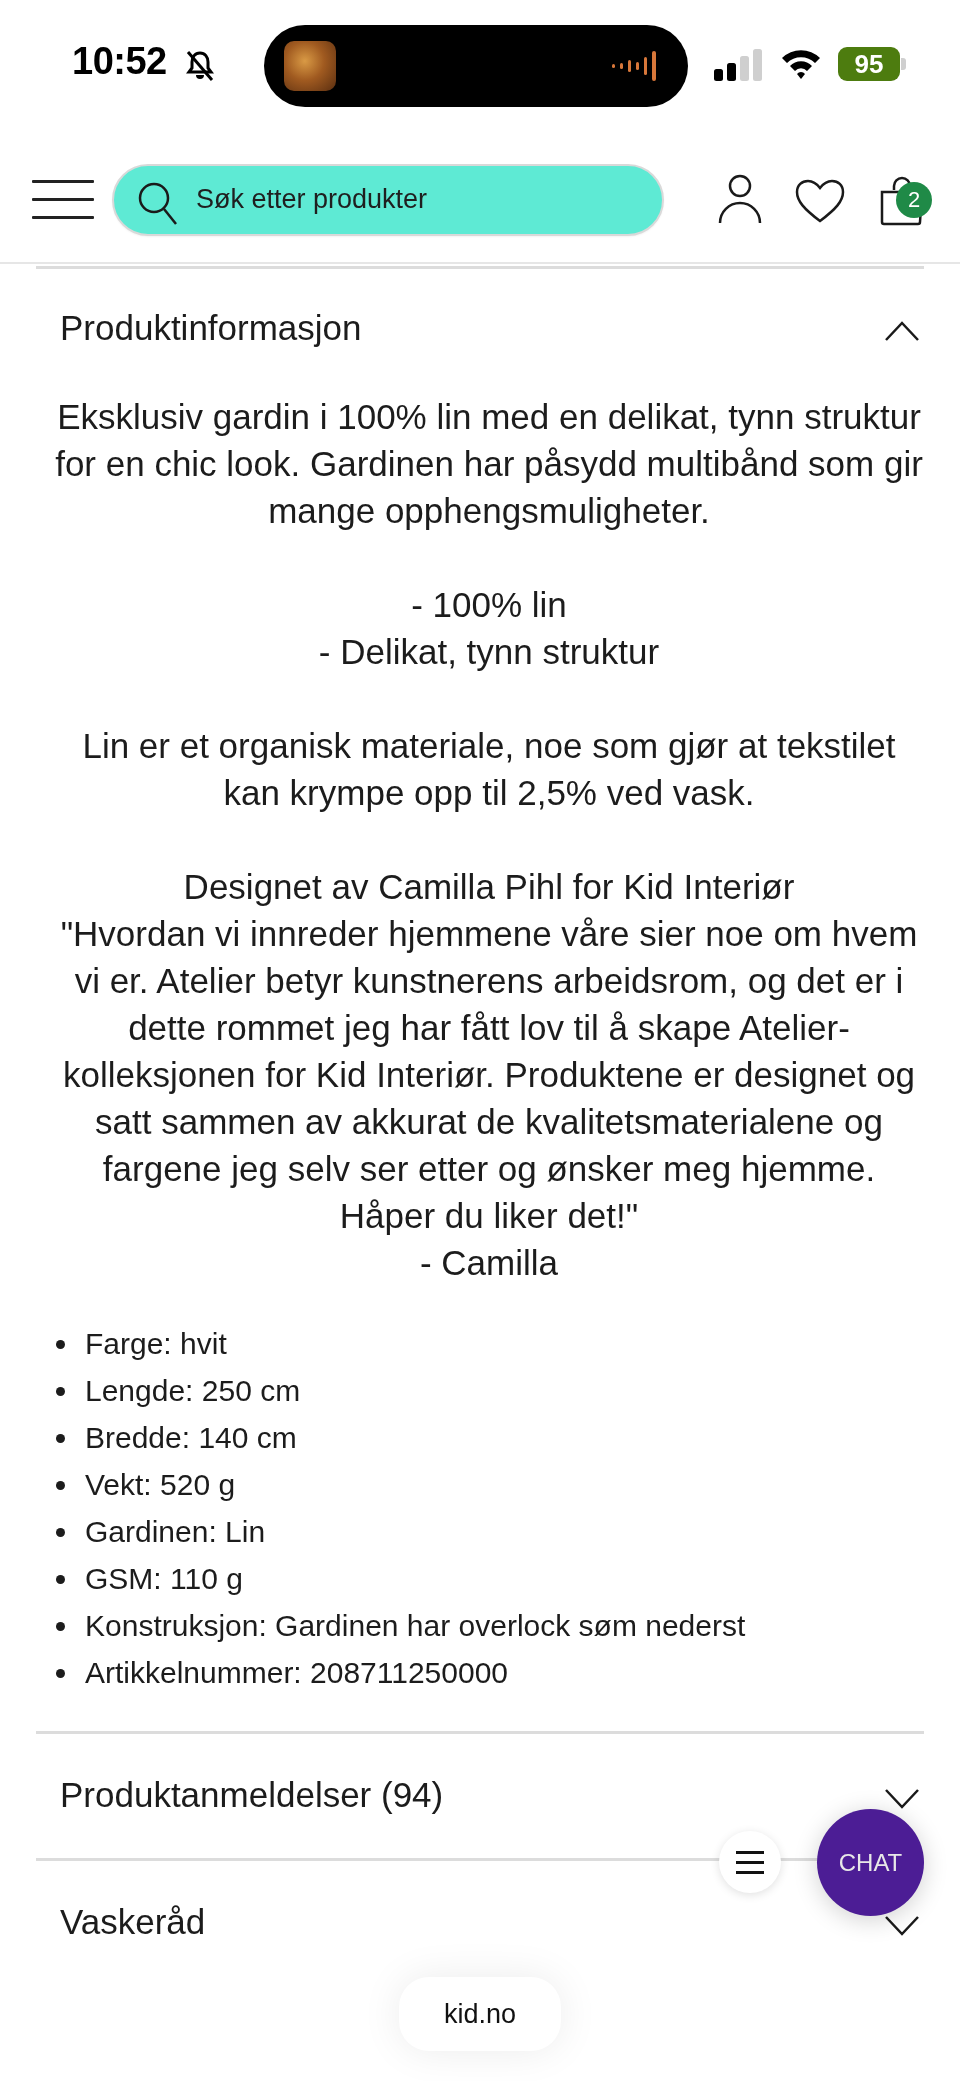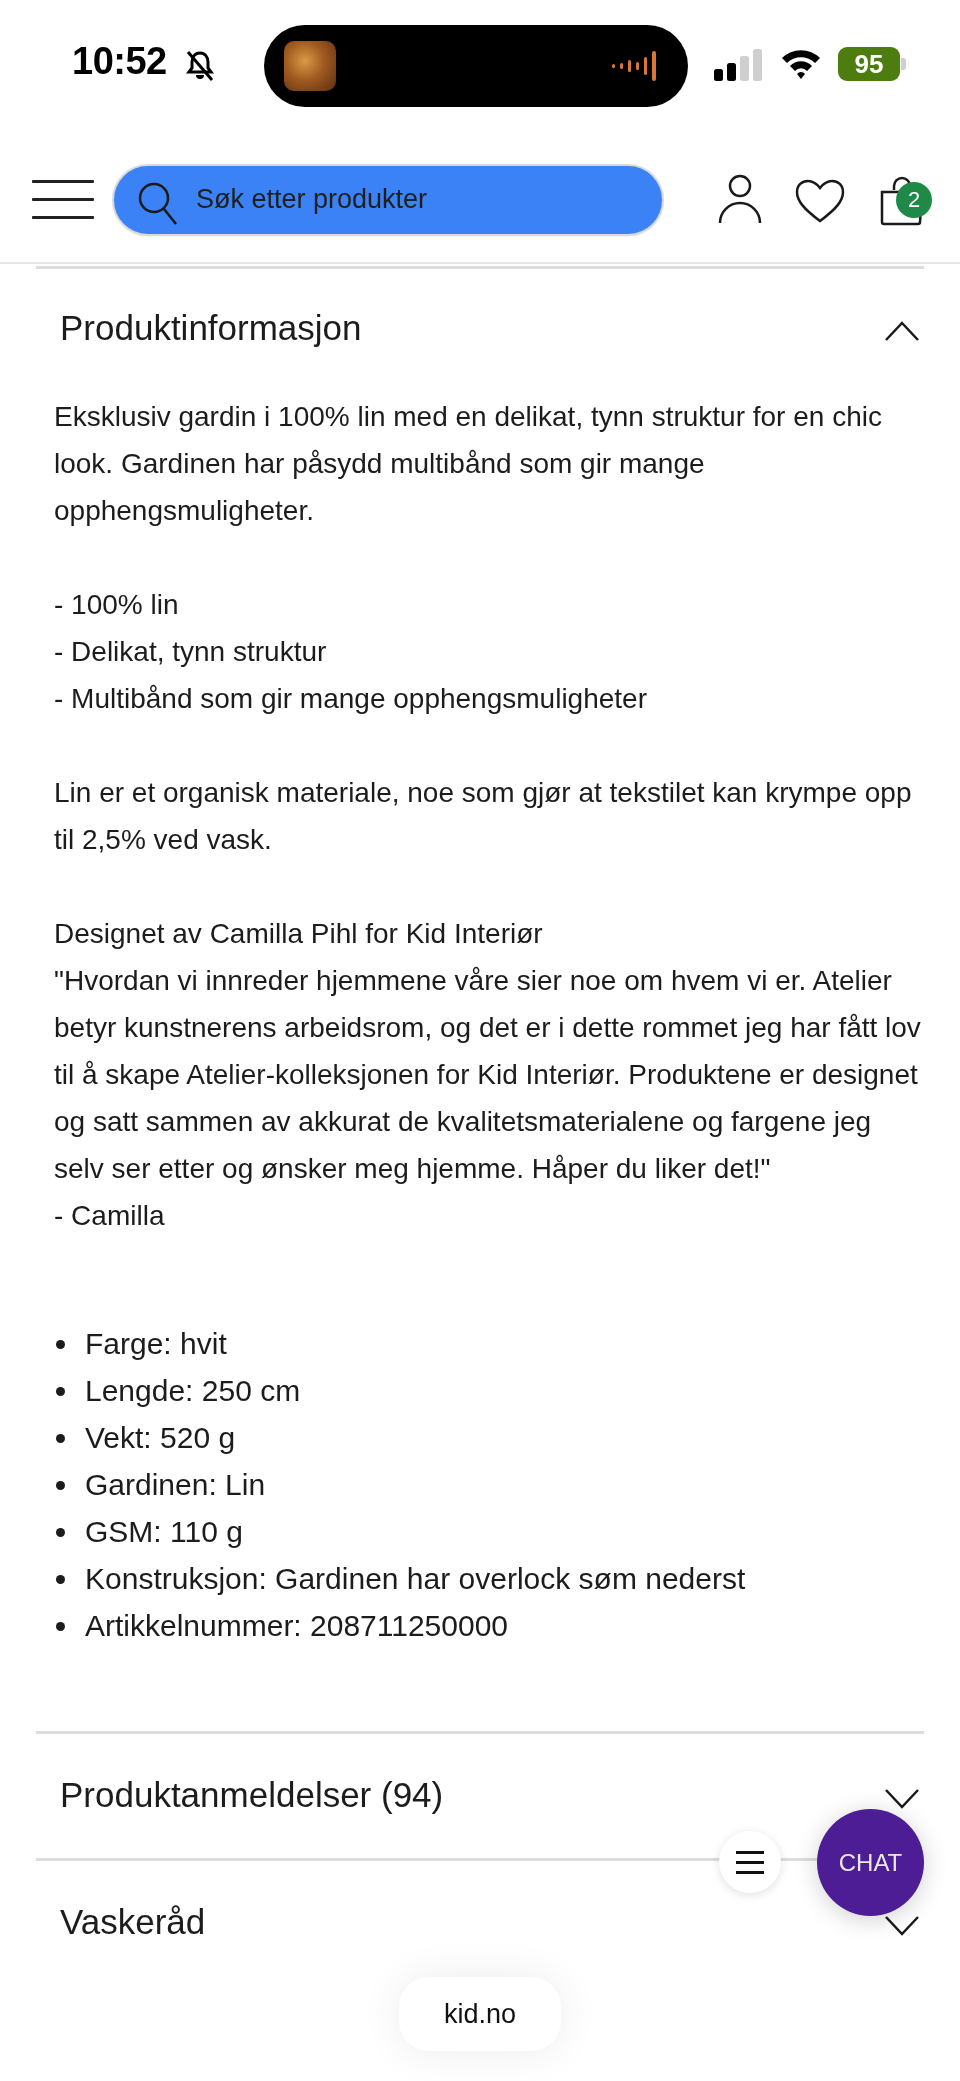--- a/index.html
+++ b/index.html
@@ -18,38 +18,38 @@
   .wifi { position: absolute; left: 780px; top: 46px; width: 42px; height: 36px; }
   .battery { position: absolute; left: 838px; top: 47px; width: 68px; height: 34px; }
   .battery-body { position: absolute; left: 0; top: 0; width: 62px; height: 34px; background: #4d7c0f; border-radius: 9px; color: #fff;
     font-size: 26px; font-weight: bold; text-align: center; line-height: 34px; }
   .battery-tip { position: absolute; left: 63px; top: 11px; width: 5px; height: 12px; background: #cfcfcf; border-radius: 0 3px 3px 0; }
 
   
   .header { position: absolute; top: 150px; left: 0; width: 960px; height: 110px; }
   .hamburger { position: absolute; left: 32px; top: 30px; width: 62px; height: 40px; }
   .hamburger span { position: absolute; left: 0; width: 62px; height: 3px; background: #222; border-radius: 1px; }
-  .search { position: absolute; left: 112px; top: 14px; width: 552px; height: 72px; border: 2px solid #d9d9d9; border-radius: 36px; background: #3b82f6;
+  .search { position: absolute; left: 112px; top: 14px; width: 552px; height: 72px; border: 2px solid #d9d9d9; border-radius: 36px; background: #5eead4;
     box-shadow: 0 1px 2px rgba(0,0,0,0.05); }
   .search-icon { position: absolute; left: 22px; top: 14px; width: 44px; height: 46px; }
   .search-text { position: absolute; left: 82px; top: 18px; font-size: 27px; color: #1f1f1f; }
   .icon-user { position: absolute; left: 716px; top: 24px; width: 48px; height: 50px; }
   .icon-heart { position: absolute; left: 794px; top: 28px; width: 52px; height: 46px; }
   .icon-bag { position: absolute; left: 876px; top: 26px; width: 52px; height: 50px; }
   .bag-badge { position: absolute; left: 896px; top: 32px; width: 36px; height: 36px; border-radius: 50%; background: #1f8a47; color: #fff;
     font-size: 22px; text-align: center; line-height: 36px; }
   .header-divider { position: absolute; top: 262px; left: 0; width: 960px; height: 2px; background: #e6e6e6; }
   .top-rule { position: absolute; top: 266px; left: 36px; width: 888px; height: 3px; background: #dcdcdc; }
 
   
   .acc-header { position: absolute; left: 60px; width: 870px; height: 60px; }
   .acc-title { position: absolute; left: 0; top: 0; font-size: 35px; color: #1c1c1c; }
   .acc-chevron { position: absolute; right: 10px; width: 36px; height: 22px; }
 
-  .body-text { position: absolute; left: 54px; width: 870px; font-size: 28px; line-height: 47px; color: #1c1c1c; }
+  .body-text { position: absolute; left: 54px; width: 870px; font-size: 35px; line-height: 47px; color: #1c1c1c; text-align: center; }
   .body-text p { margin: 0; }
   .spacer { height: 47px; }
 
   .spec-list { position: absolute; left: 54px; top: 1320px; width: 870px; font-size: 30px; line-height: 47px; color: #1c1c1c; list-style: none; }
   .spec-list li { position: relative; padding-left: 31px; }
   .spec-list li::before { content: ""; position: absolute; left: 2px; top: 20px; width: 9px; height: 9px; background: #1c1c1c; border-radius: 50%; }
 
   .rule { position: absolute; left: 36px; width: 888px; height: 3px; background: #dcdcdc; }
 
   
@@ -135,32 +135,32 @@
   <svg class="acc-chevron" style="top:12px" viewBox="0 0 36 22">
     <polyline points="2,20 18,3 34,20" fill="none" stroke="#1a1a1a" stroke-width="2.5"></polyline>
   </svg>
 </div>
 
 <div class="body-text" style="top:393px">
   <p>Eksklusiv gardin i 100% lin med en delikat, tynn struktur for en chic look. Gardinen har påsydd multibånd som gir mange opphengsmuligheter.</p>
   <div class="spacer"></div>
   <p>- 100% lin</p>
   <p>- Delikat, tynn struktur</p>
-  <p>- Multibånd som gir mange opphengsmuligheter</p>
   <div class="spacer"></div>
   <p>Lin er et organisk materiale, noe som gjør at tekstilet kan krympe opp til 2,5% ved vask.</p>
   <div class="spacer"></div>
   <p>Designet av Camilla Pihl for Kid Interiør</p>
   <p>"Hvordan vi innreder hjemmene våre sier noe om hvem vi er. Atelier betyr kunstnerens arbeidsrom, og det er i dette rommet jeg har fått lov til å skape Atelier-kolleksjonen for Kid Interiør. Produktene er designet og satt sammen av akkurat de kvalitetsmaterialene og fargene jeg selv ser etter og ønsker meg hjemme. Håper du liker det!"</p>
   <p>- Camilla</p>
 </div>
 
 <ul class="spec-list">
   <li>Farge: hvit</li>
   <li>Lengde: 250 cm</li>
+  <li>Bredde: 140 cm</li>
   <li>Vekt: 520 g</li>
   <li>Gardinen: Lin</li>
   <li>GSM: 110 g</li>
   <li>Konstruksjon: Gardinen har overlock søm nederst</li>
   <li>Artikkelnummer: 208711250000</li>
 </ul>
 
 <div class="rule" style="top:1731px"></div>
 
 <div class="acc-header" style="top:1775px">

